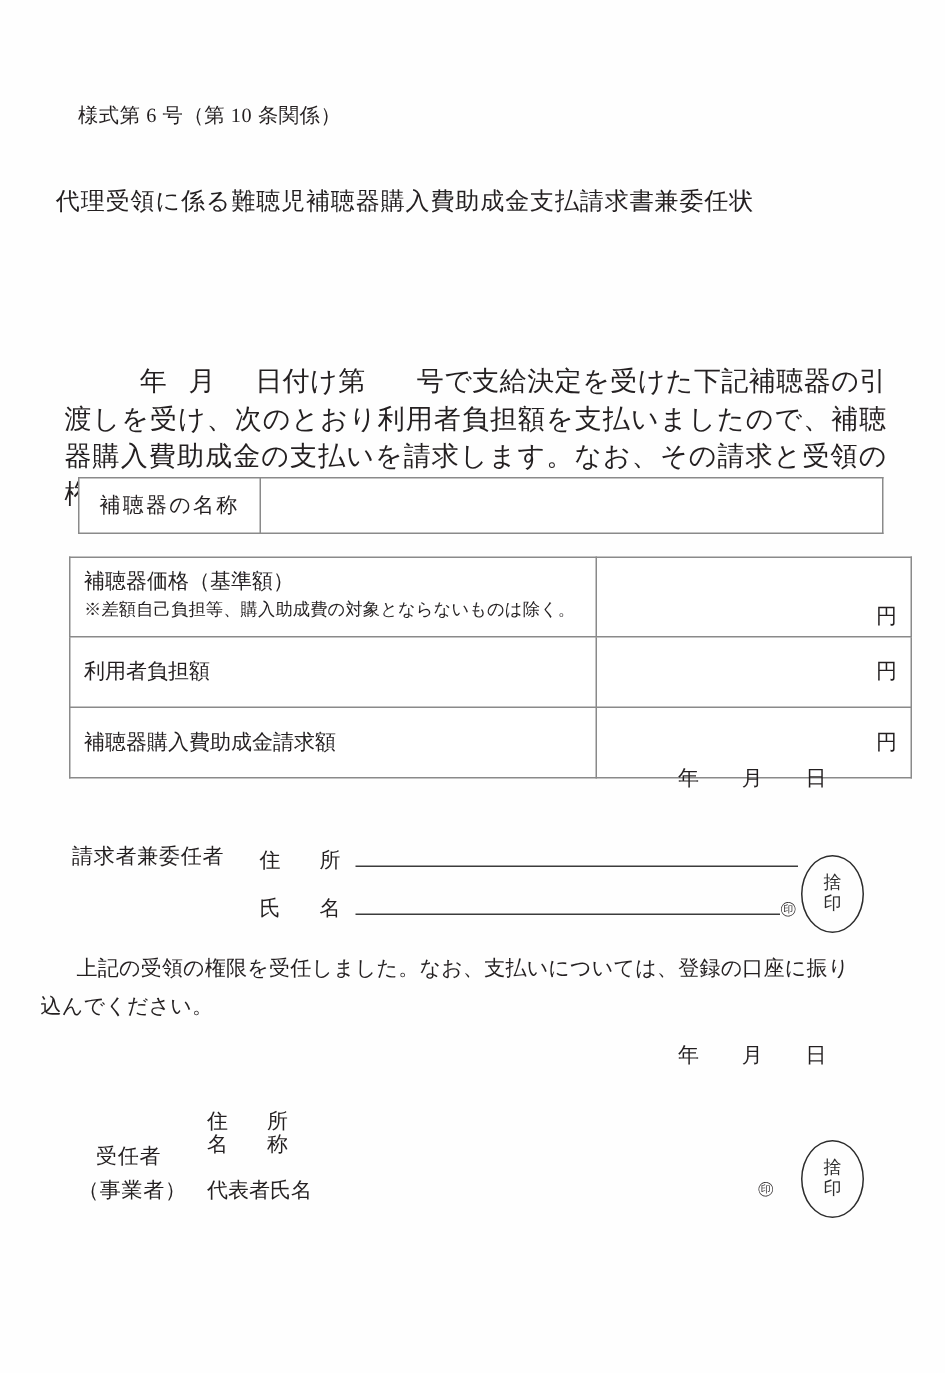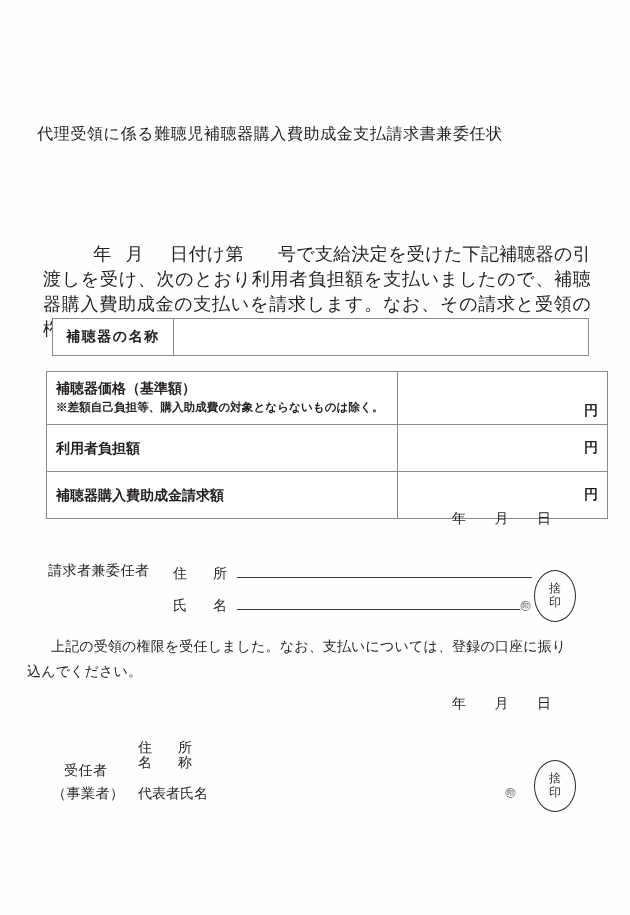--- a/index.html
+++ b/index.html
@@ -80,21 +80,20 @@
   table.form-table {
     position: absolute;
     border-collapse: collapse;
     background: #ffffff;
   }
   table.form-table td {
     border: 1px solid #8a8a8a;
     font-size: 14px;
     vertical-align: middle;
     padding: 0;
-    font-weight: bold;
   }
 
   
   .table-name { left: 52px; top: 318px; }
   .table-name td.label {
     width: 120px;
     height: 36px;
     text-align: center;
     letter-spacing: 1.5px;
   }
@@ -212,20 +211,21 @@
     left: 457px;
     top: 47px;
     font-size: 11px;
   }
 </style>
 </head>
 <body>
 
 <div class="page">
 
+  <div class="abs form-no nowrap">様式第 6 号（第 10 条関係）</div>
 
   <div class="abs doc-title">代理受領に係る難聴児補聴器購入費助成金支払請求書兼委任状</div>
 
 
   <div class="abs body-para">
     <span class="indent"></span><span>年</span><span class="gap-s"></span><span>月</span><span class="gap-m"></span><span>日付け第</span><span class="gap-l"></span><span>号で支給決定を受けた下記補聴器の引渡しを受け、次のと</span><span>おり利用者負担額を支払いましたので、補聴器購入費助成金の支払いを請求します。なお、</span><span>その請求と受領の権限を下記の事業者に委任します。</span>
   </div>
 
   <table class="form-table table-name">
     <tbody>

